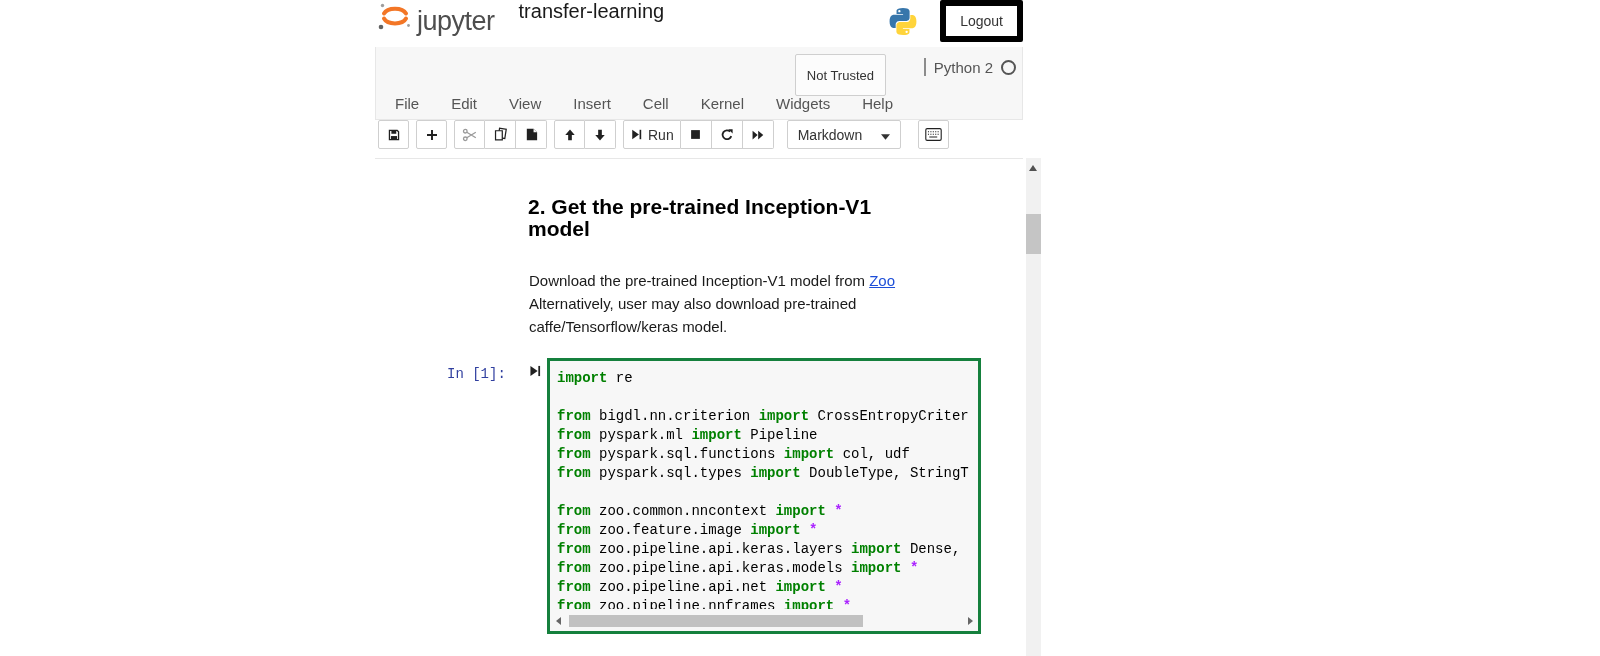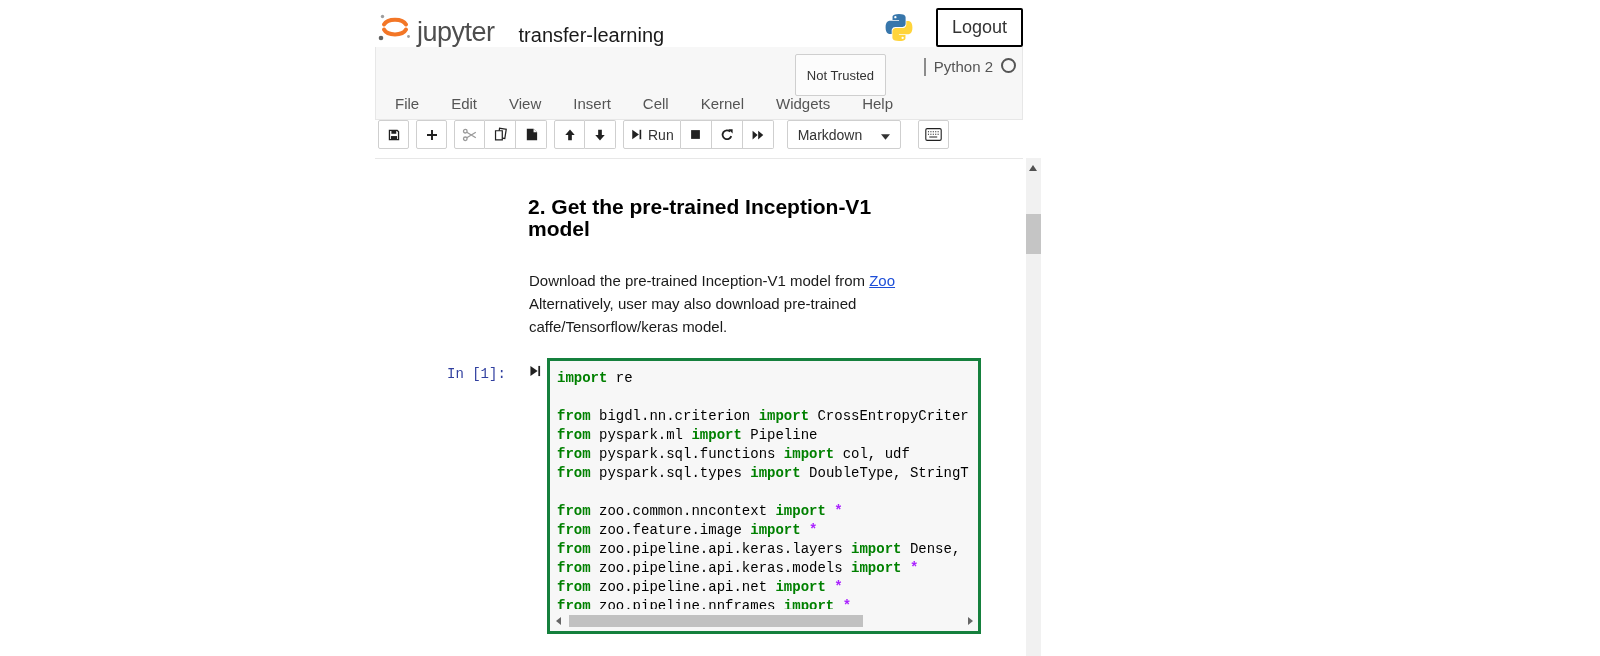--- a/index.html
+++ b/index.html
@@ -1,31 +1,31 @@
 <!DOCTYPE html>
 <html><head>
 <meta charset="utf-8">
 <style>
   html,body{margin:0;padding:0}
   body{width:1600px;height:656px;background:#fff;font-family:"Liberation Sans",sans-serif;position:relative;overflow:hidden}
   .col{position:absolute;left:375px;width:648px}
 
   
-  #hdr{top:0;height:47px;display:flex;align-items:flex-end}
+  #hdr{top:0;height:47px;display:flex;align-items:flex-start}
   .logo{display:flex;align-items:center;cursor:pointer}
   .logo-word{font-size:27px;color:#4e4e4e;letter-spacing:-.5px;line-height:1;margin-left:2px;padding-top:6px}
   .nb-title{margin-left:24px;font-size:20px;color:#1a1a1a}
   .hdr-right{margin-left:auto;display:flex;align-items:center}
   .py-logo{margin-right:22px;display:flex}
-  .logout-btn{font-family:inherit;font-size:18px;color:#333;background:#fff;border:2px solid #000000;border-radius:2px;padding:7px 14px;cursor:pointer}
+  .logout-btn{font-family:inherit;font-size:14px;color:#333;background:#fff;border:6px solid #000000;border-radius:2px;padding:7px 14px;cursor:pointer}
 
   
   #band{top:47px;height:73px;background:#f7f7f7;border:1px solid #e7e7e7;border-top:none;box-sizing:border-box}
   .trust-btn{position:absolute;top:7px;right:136px;height:42px;padding:0 11px;font-family:inherit;font-size:13px;color:#333;background:#fcfcfc;border:1px solid #cfcfcf;border-radius:2px;cursor:default}
-  .kernel-ind{position:absolute;top:11px;right:6px;display:flex;gap:8px}
+  .kernel-ind{position:absolute;top:11px;right:6px;display:flex;align-items:center;gap:8px}
   .kbar{width:2px;height:18px;background:#8c8c8c}
   .kname{font-size:15px;color:#555}
   .kcircle{width:11px;height:11px;border:2px solid #555;border-radius:50%}
   #menu{position:absolute;left:0;bottom:0;display:flex;padding-left:3px}
   .menu-item{font-size:15px;color:#555;padding:7px 16px;cursor:pointer}
 
   
   #toolbar{top:120px;height:38px;display:flex;align-items:flex-start;padding-left:3px;box-sizing:border-box}
   #tb-groups{display:flex;gap:7px}
   .btn-group{display:flex}

